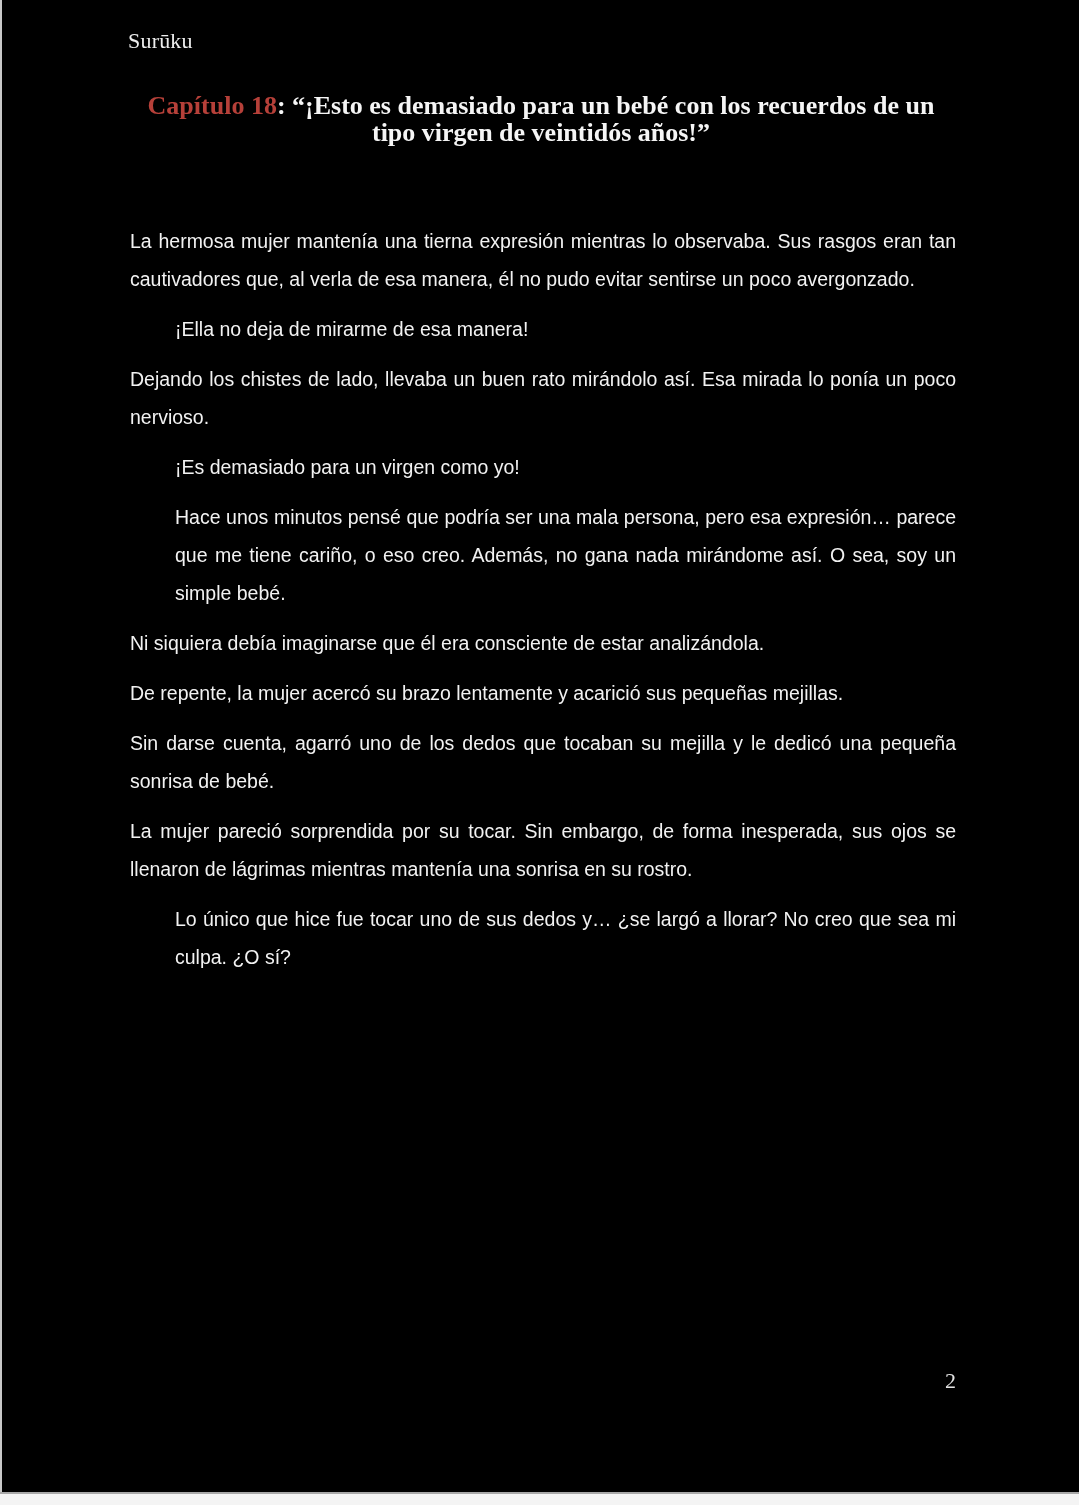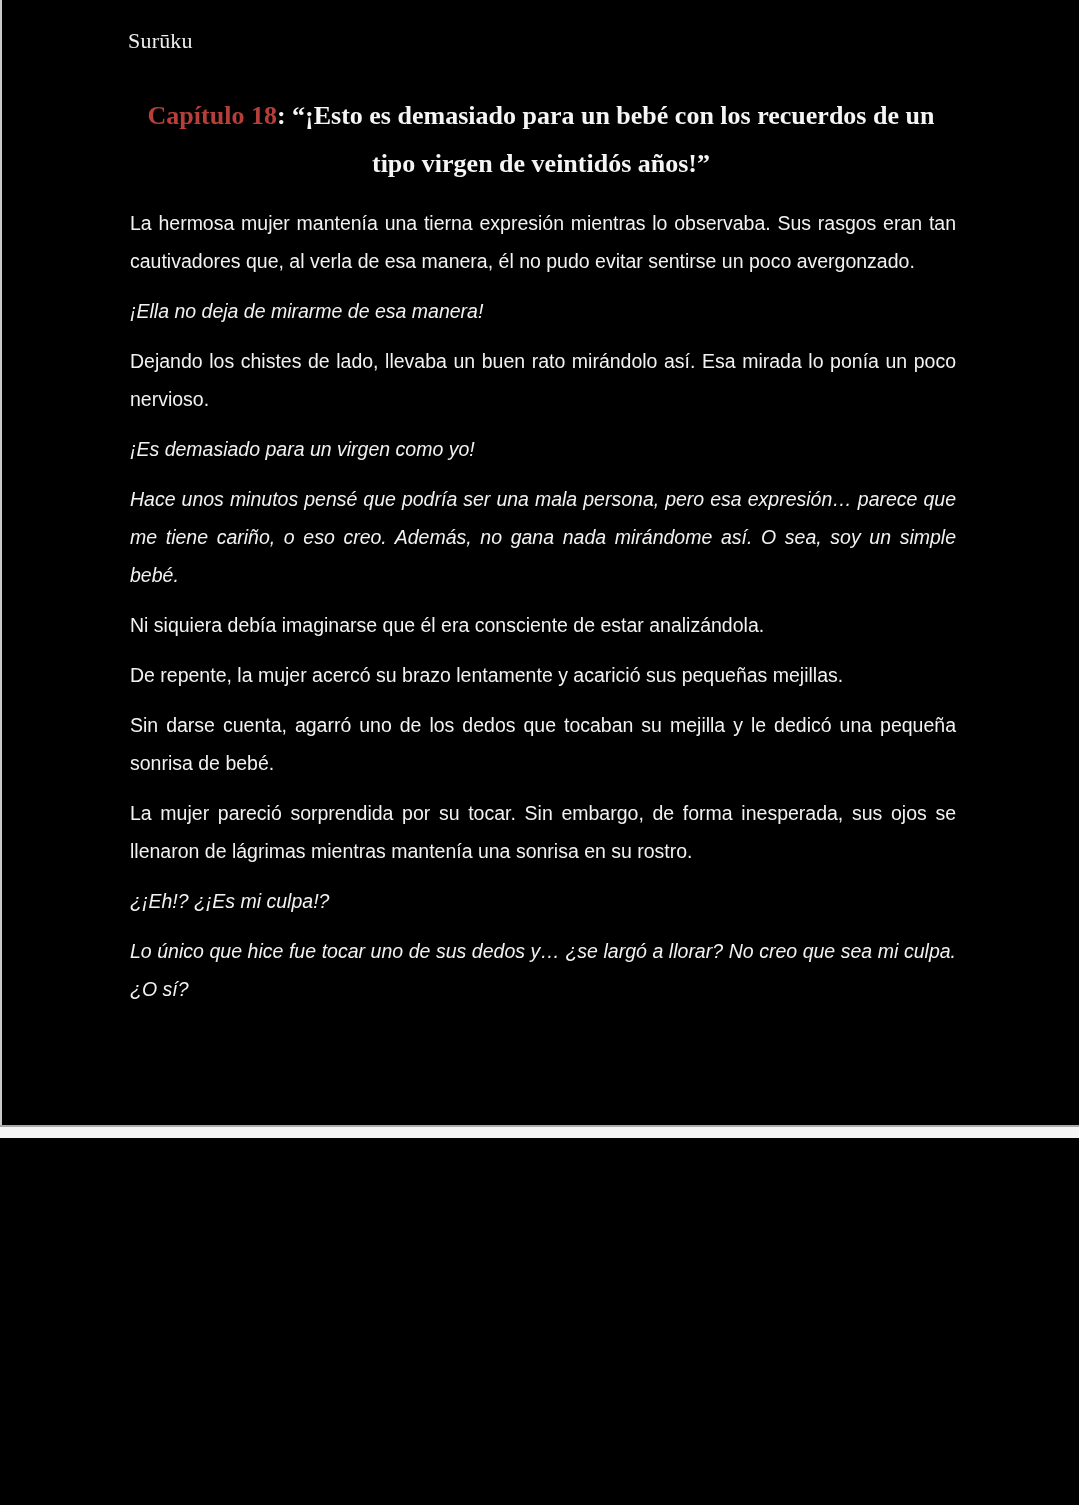--- a/index.html
+++ b/index.html
@@ -3,21 +3,21 @@
 <meta charset="utf-8">
 <style>
   html, body {
     margin: 0;
     padding: 0;
     background: #000;
   }
   .screen {
     position: relative;
     width: 1079px;
-    height: 1138px;
+    height: 1505px;
     background: #000000;
     overflow: hidden;
     font-family: "Liberation Sans", "DejaVu Sans", sans-serif;
   }
   .page-edge-left {
     position: absolute;
     left: 0; top: 0;
     width: 2px; height: 100%;
     background: #c9c9c9;
     z-index: 5;
@@ -41,41 +41,41 @@
   }
   .chapter-title {
     position: absolute;
     left: 127px;
     top: 92px;
     width: 828px;
     text-align: center;
     font-family: "Liberation Serif", "DejaVu Serif", serif;
     font-weight: bold;
     font-size: 26px;
-    line-height: 48px;
+    line-height: 27px;
     color: #f5f5f5;
   }
   .chapter-title .chapter-accent {
     color: #b64039;
   }
   .body-text {
     position: absolute;
     left: 130px;
-    top: 204px;
+    top: 222px;
     width: 826px;
     color: #f2f2f2;
     font-size: 19.5px;
     line-height: 38px;
     text-align: justify;
   }
   .body-text p {
     margin: 0 0 12px 0;
   }
   .body-text p.italic {
-    font-style: italic;
+    margin-left: 45px;
   }
   .page-number {
     position: absolute;
     left: 130px;
     top: 1368px;
     width: 826px;
     text-align: right;
     font-family: "Liberation Serif", "DejaVu Serif", serif;
     font-size: 22px;
     color: #e3e3e3;
@@ -95,21 +95,20 @@
   <div class="body-text">
     <p class="para">La hermosa mujer mantenía una tierna expresión mientras lo observaba. Sus rasgos eran tan cautivadores que, al verla de esa manera, él no pudo evitar sentirse un poco avergonzado.</p>
     <p class="para italic">¡Ella no deja de mirarme de esa manera!</p>
     <p class="para">Dejando los chistes de lado, llevaba un buen rato mirándolo así. Esa mirada lo ponía un poco nervioso.</p>
     <p class="para italic">¡Es demasiado para un virgen como yo!</p>
     <p class="para italic">Hace unos minutos pensé que podría ser una mala persona, pero esa expresión… parece que me tiene cariño, o eso creo. Además, no gana nada mirándome así. O sea, soy un simple bebé.</p>
     <p class="para">Ni siquiera debía imaginarse que él era consciente de estar analizándola.</p>
     <p class="para">De repente, la mujer acercó su brazo lentamente y acarició sus pequeñas mejillas.</p>
     <p class="para">Sin darse cuenta, agarró uno de los dedos que tocaban su mejilla y le dedicó una pequeña sonrisa de bebé.</p>
     <p class="para">La mujer pareció sorprendida por su tocar. Sin embargo, de forma inesperada, sus ojos se llenaron de lágrimas mientras mantenía una sonrisa en su rostro.</p>
-    <p class="para italic">¿¡Eh!? ¿¡Es mi culpa!?</p>
     <p class="para italic">Lo único que hice fue tocar uno de sus dedos y… ¿se largó a llorar? No creo que sea mi culpa. ¿O sí?</p>
   </div>
 
   <div class="page-number">2</div>
 
   <div class="viewer-bottom-bar"></div>
 
 </div>
 
 </body></html>

